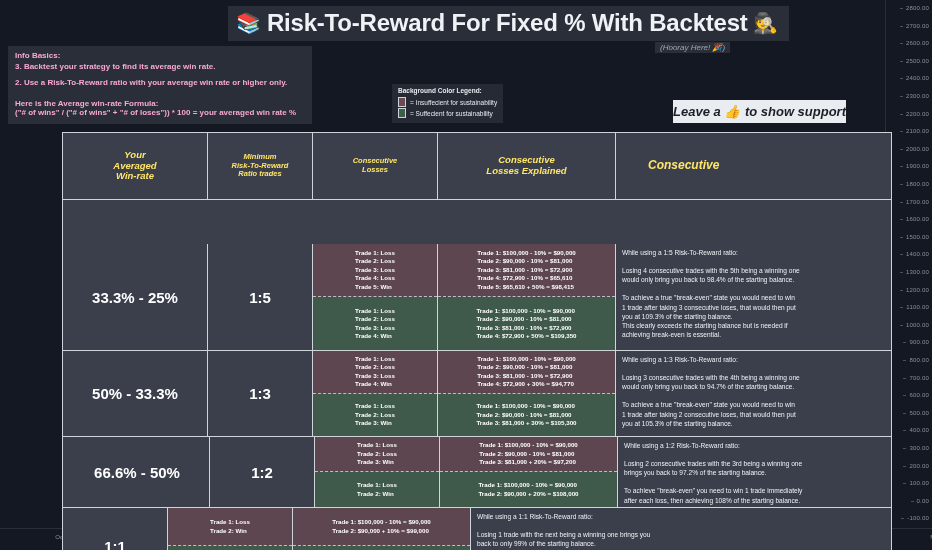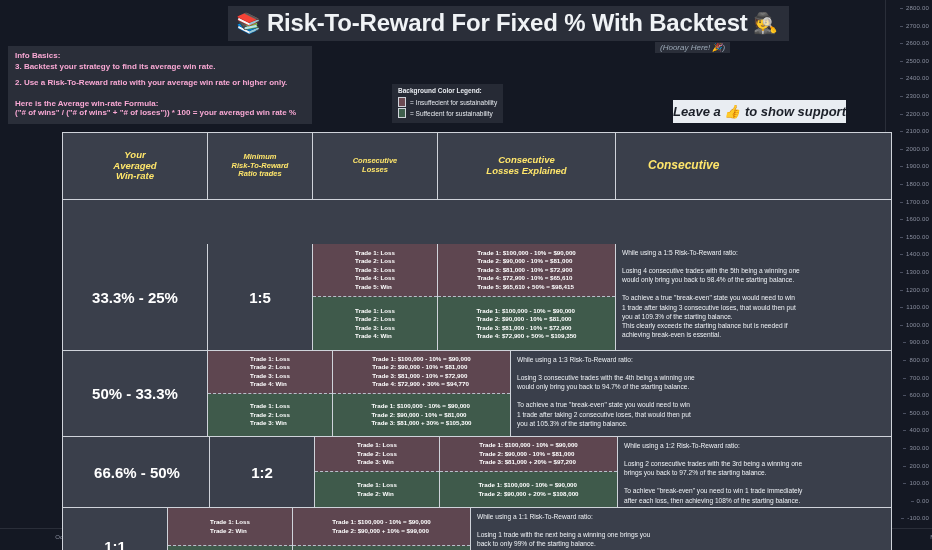--- a/index.html
+++ b/index.html
@@ -236,20 +236,21 @@
 
 To achieve a true "break-even" state you would need to win
 1 trade after taking 3 consecutive loses, that would then put
 you at 109.3% of the starting balance.
 This clearly exceeds the starting balance but is needed if
 achieving break-even is essential.</div>
         </div>
       </div>
       <div class="trow brow" style="height: 85px;">
         <div class="cell c-win">50% - 33.3%</div>
+        <div class="cell c-ratio">1:3</div>
         <div class="cell splitcol c-cl">
           <div class="sub red dash" style="height: 50%;">
             <div class="lines">Trade 1: Loss
 Trade 2: Loss
 Trade 3: Loss
 Trade 4: Win</div>
           </div>
           <div class="sub grn" style="height: 50%;">
             <div class="lines">Trade 1: Loss
 Trade 2: Loss

